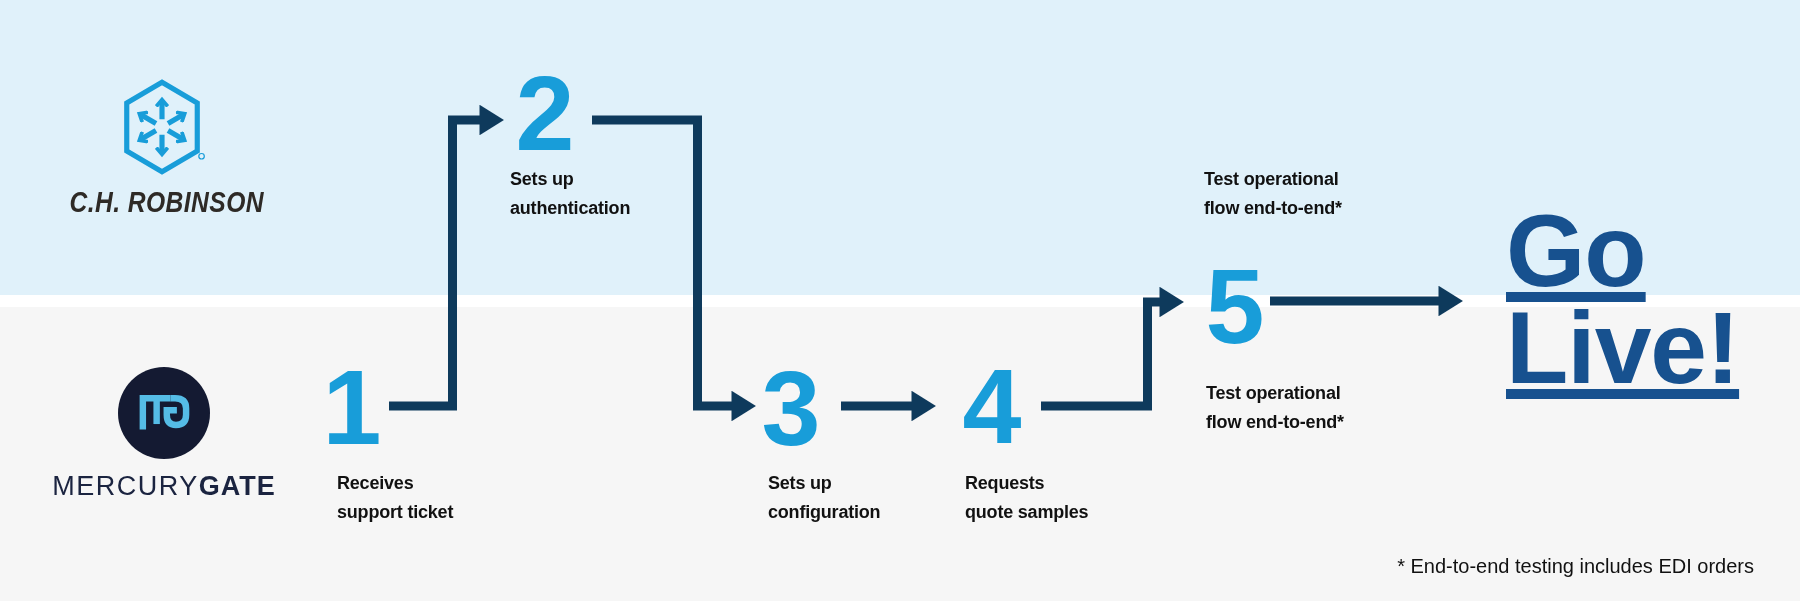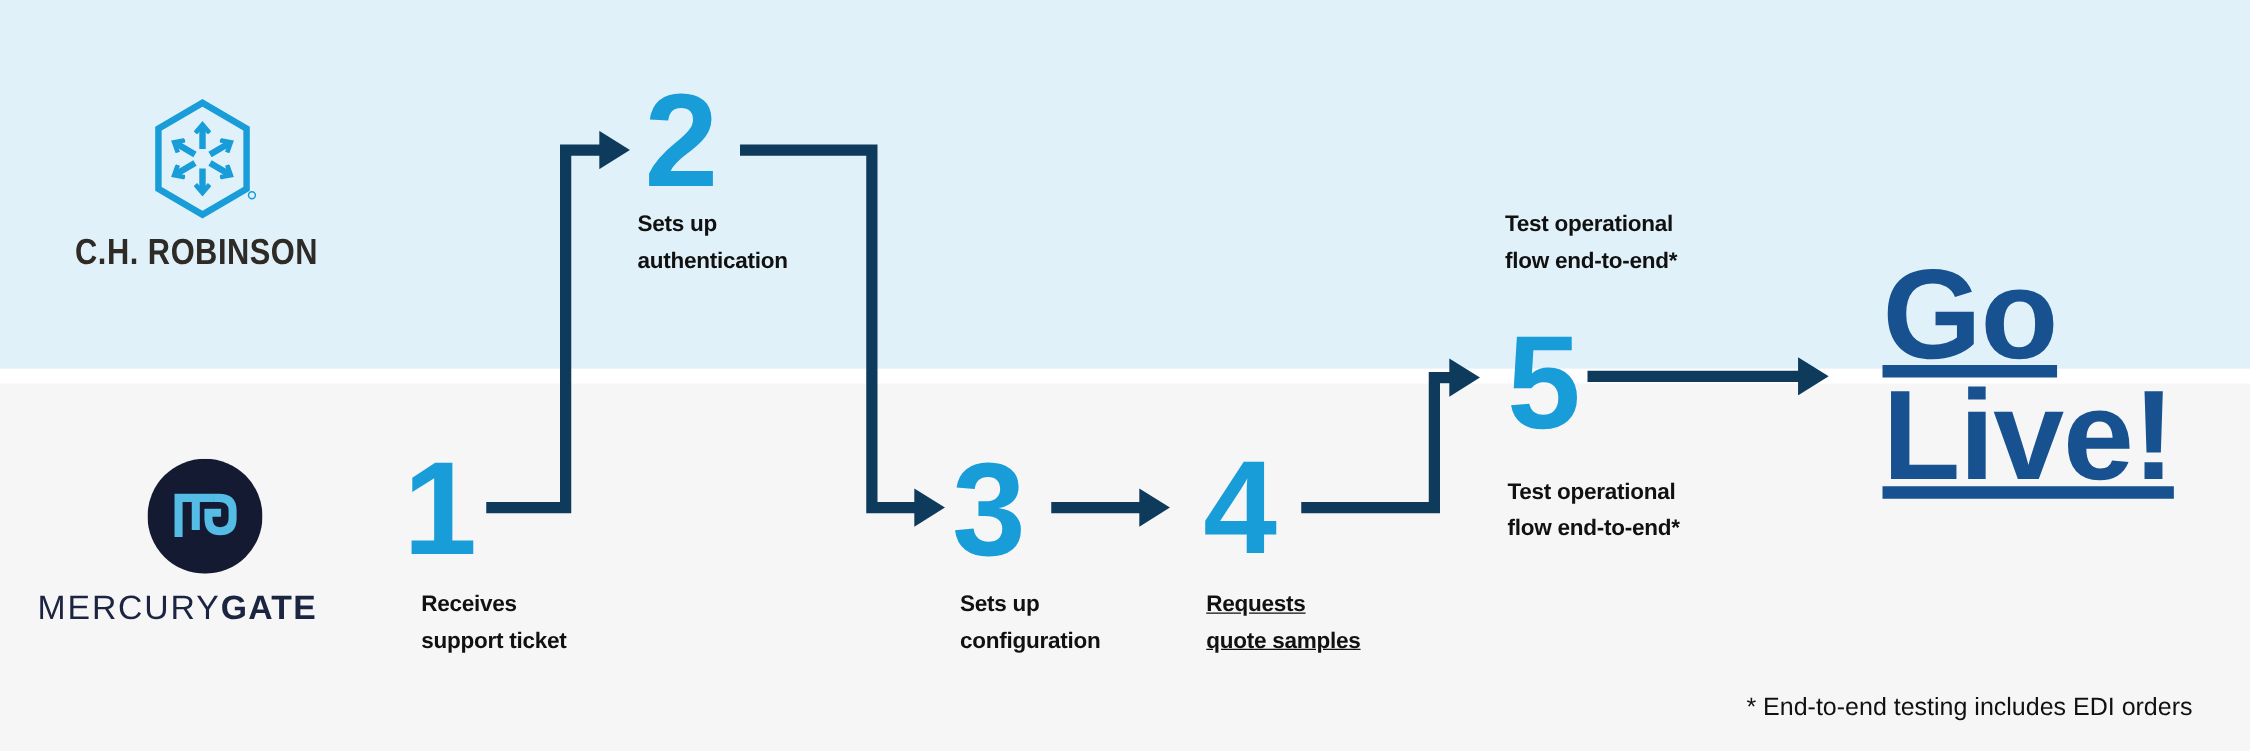--- a/index.html
+++ b/index.html
@@ -24,39 +24,39 @@
   .num-4{left:937px;top:351px;}
   .num-5{left:1180px;top:251px;}
 
   .lbl{
     position:absolute;font-size:18px;font-weight:700;line-height:29px;letter-spacing:-0.2px;
     color:var(--label_text,#111);white-space:pre-line;
   }
   .lbl-1{left:337px;top:469px;}
   .lbl-2{left:510px;top:165px;}
   .lbl-3{left:768px;top:469px;}
-  .lbl-4{left:965px;top:469px;text-decoration:underline;}
+  .lbl-4{left:965px;top:469px;}
   .lbl-5t{left:1204px;top:165px;}
   .lbl-5b{left:1206px;top:379px;}
 
   .golive{
     position:absolute;left:1506px;top:203px;font-size:102px;font-weight:700;line-height:97px;
     letter-spacing:-1px;color:var(--golive_blue,#17518f);white-space:pre-line;text-decoration:underline;
   }
 
   .footnote{position:absolute;right:46px;top:555px;font-size:20px;font-weight:400;color:var(--label_text,#111);}
 
-  .chr-logo{position:absolute;left:42px;top:78px;width:240px;text-align:left;}
+  .chr-logo{position:absolute;left:42px;top:78px;width:240px;text-align:right;font-style:italic;}
   .chr-logo svg{display:block;margin:0 auto;}
   .chr-wordmark{
     margin-top:10px;font-size:29px;font-weight:700;letter-spacing:0.5px;white-space:nowrap;
     color:var(--chr_text,#2e2a26);transform:scaleX(0.85);transform-origin:50% 50%;
   }
 
-  .mg-logo{position:absolute;left:30px;top:367px;width:268px;text-align:left;}
+  .mg-logo{position:absolute;left:30px;top:367px;width:268px;text-align:center;}
   .mg-logo svg{display:block;margin:0 auto;}
   .mg-wordmark{
     margin-top:12px;font-size:27px;font-weight:400;letter-spacing:1.5px;white-space:nowrap;
     color:var(--mg_text,#1b2440);
   }
   .mg-wordmark b{font-weight:800;letter-spacing:1px;}
 </style>
 </head>
 <body>
 

